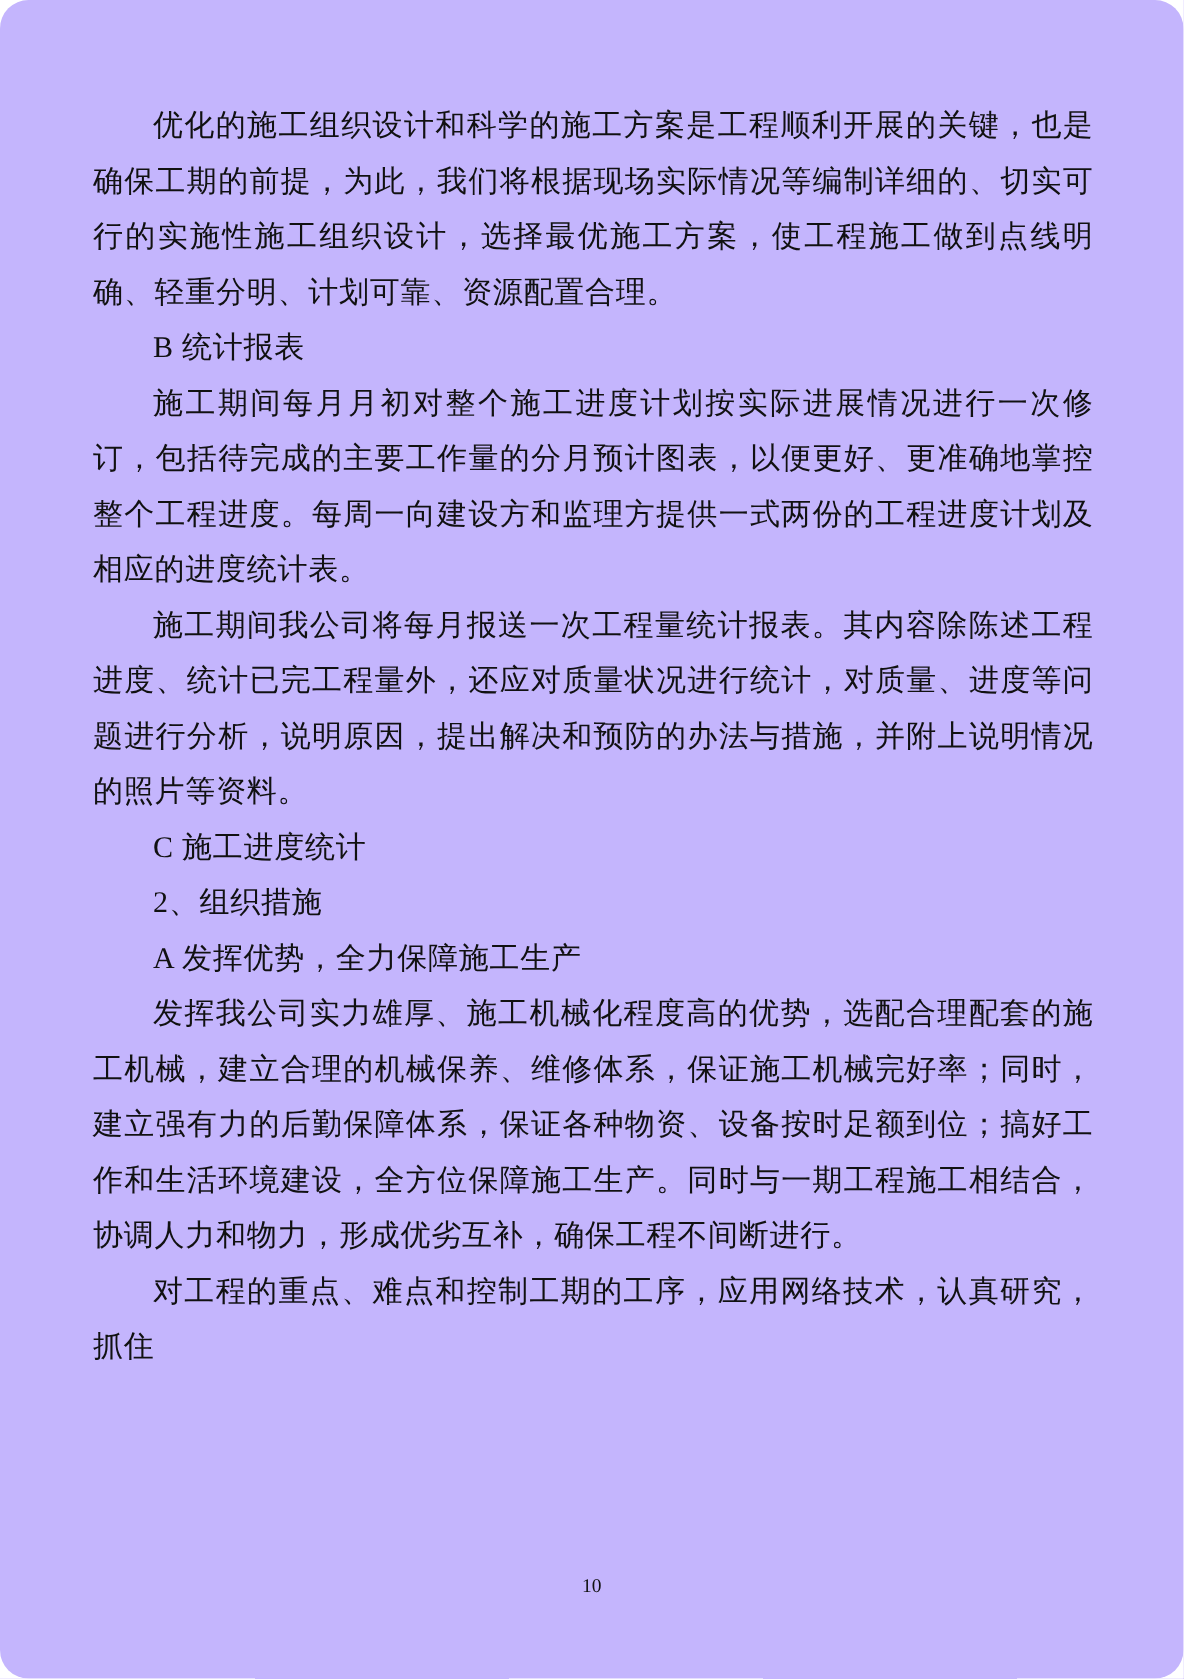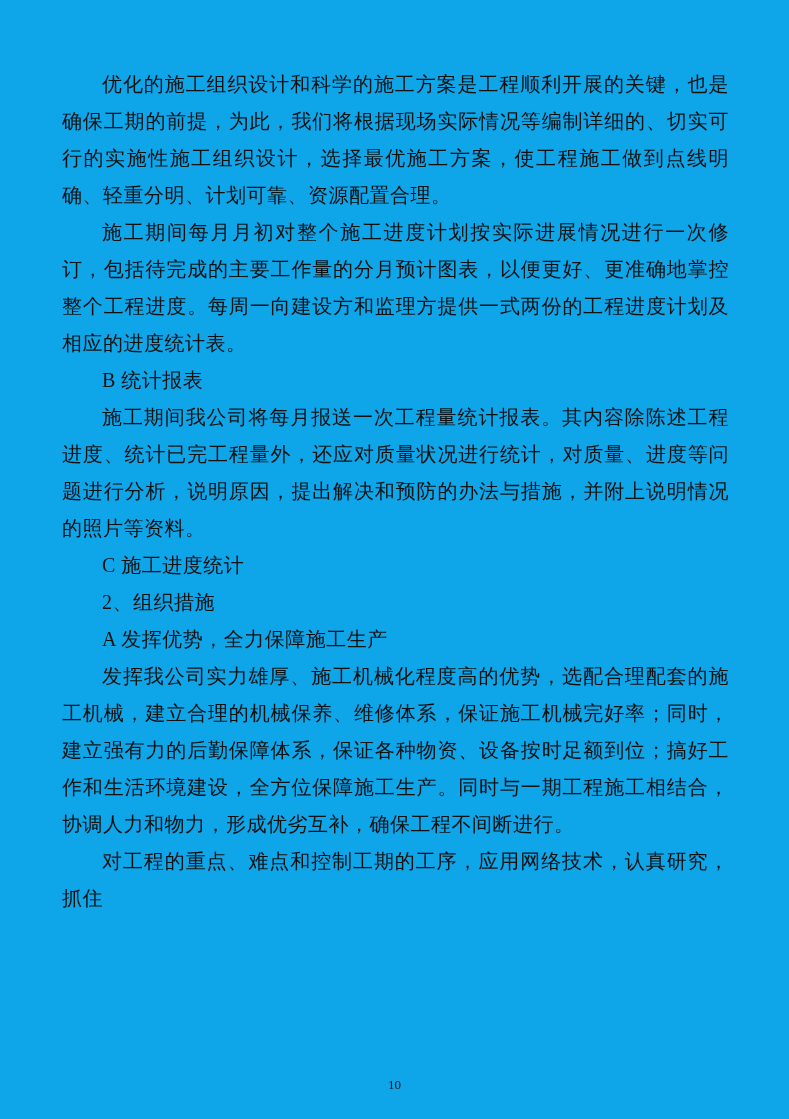--- a/index.html
+++ b/index.html
@@ -4,61 +4,62 @@
 <style>
   html, body {
     margin: 0;
     padding: 0;
     background: #ffffff;
   }
   .page {
     position: relative;
     width: 789px;
     height: 1119px;
-    background: #0ea5e9;
+    background: #c4b5fd;
     overflow: hidden;
     font-family: "Liberation Serif", "DejaVu Serif", serif;
     color: #111111;
+    border-radius: 19px;
   }
   .content {
     position: absolute;
     left: 62px;
     top: 66px;
     width: 667px;
   }
   .block {
     margin: 0;
     padding: 0;
     font-size: 20px;
     line-height: 37px;
     text-align: justify;
     text-justify: inter-ideograph;
     text-indent: 2em;
     letter-spacing: 0.5px;
     word-break: break-all;
   }
   .page-number {
     position: absolute;
-    top: 1076px;
+    top: 1048px;
     left: 0;
     width: 100%;
     text-align: center;
     font-size: 13px;
     line-height: 18px;
     color: #111111;
   }
 </style>
 </head>
 <body>
 
 <div class="page">
   <div class="content">
     <p class="block">优化的施工组织设计和科学的施工方案是工程顺利开展的关键，也是确保工期的前提，为此，我们将根据现场实际情况等编制详细的、切实可行的实施性施工组织设计，选择最优施工方案，使工程施工做到点线明确、轻重分明、计划可靠、资源配置合理。</p>
+    <p class="block">B 统计报表</p>
     <p class="block">施工期间每月月初对整个施工进度计划按实际进展情况进行一次修订，包括待完成的主要工作量的分月预计图表，以便更好、更准确地掌控整个工程进度。每周一向建设方和监理方提供一式两份的工程进度计划及相应的进度统计表。</p>
-    <p class="block">B 统计报表</p>
     <p class="block">施工期间我公司将每月报送一次工程量统计报表。其内容除陈述工程进度、统计已完工程量外，还应对质量状况进行统计，对质量、进度等问题进行分析，说明原因，提出解决和预防的办法与措施，并附上说明情况的照片等资料。</p>
     <p class="block">C 施工进度统计</p>
     <p class="block">2、组织措施</p>
     <p class="block">A 发挥优势，全力保障施工生产</p>
     <p class="block">发挥我公司实力雄厚、施工机械化程度高的优势，选配合理配套的施工机械，建立合理的机械保养、维修体系，保证施工机械完好率；同时，建立强有力的后勤保障体系，保证各种物资、设备按时足额到位；搞好工作和生活环境建设，全方位保障施工生产。同时与一期工程施工相结合，协调人力和物力，形成优劣互补，确保工程不间断进行。</p>
     <p class="block">对工程的重点、难点和控制工期的工序，应用网络技术，认真研究，抓住</p>
   </div>
   <div class="page-number">10</div>
 </div>
 

